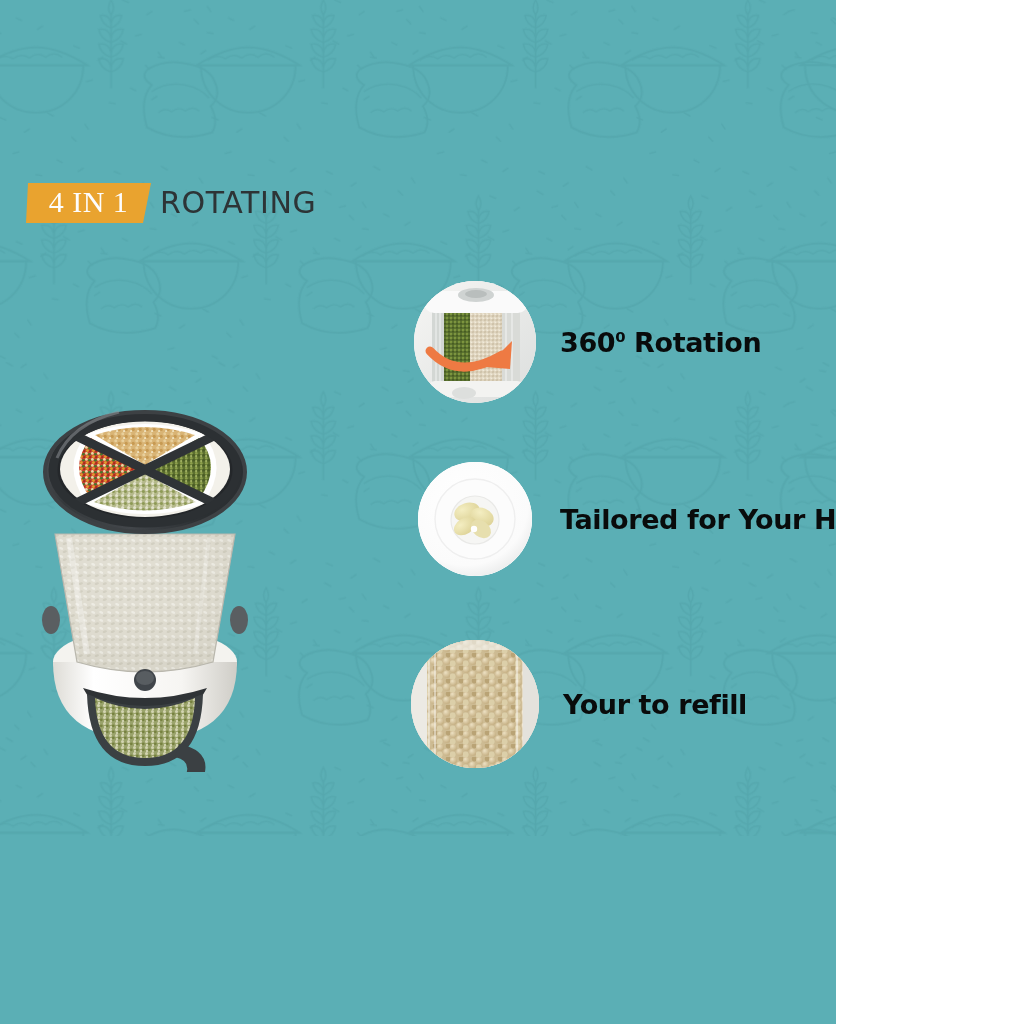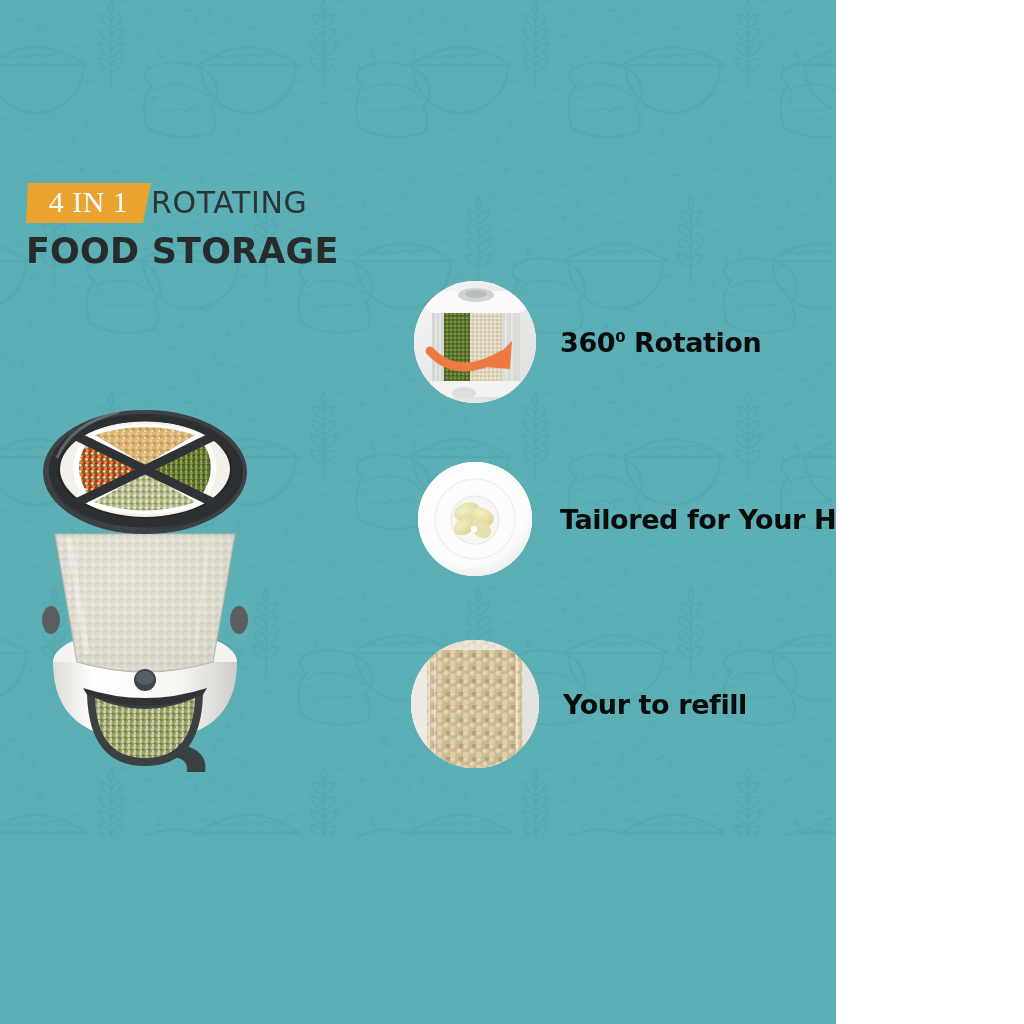--- a/index.html
+++ b/index.html
@@ -39,20 +39,21 @@
   .badge-text{
     position:absolute;inset:0;
     display:flex;align-items:center;justify-content:center;
     font-family:"Liberation Serif", serif;
     font-size:30px;color:#fdfdfd;letter-spacing:.5px;
     line-height:1;padding-bottom:2px;
   }
   .hl-rot{
     font-size:30px;color:#2d3436;
     letter-spacing:.6px;
+    margin-left:9px;
     font-weight:400;
     line-height:1;
     font-family:"DejaVu Sans", sans-serif;
   }
   .hl-row2{
     font-size:35px;font-weight:bold;color:#272b2c;
     letter-spacing:.2px;line-height:1;
     margin-top:11px;
     font-family:"DejaVu Sans", sans-serif;
   }
@@ -196,21 +197,20 @@
   </svg>
 
   <div id="headline">
     <div class="hl-row1">
       <div class="badge-wrap">
         <div class="badge-shape"></div>
         <div class="badge-text">4 IN 1</div>
       </div>
       <div class="hl-rot">ROTATING</div>
     </div>
-    <div class="hl-row2">FOOD STORAGE</div>
   </div>
 
   <svg id="product" viewBox="0 0 300 410">
     <defs>
       <radialGradient id="bodyG" cx="38%" cy="28%" r="85%">
         <stop offset="0%" stop-color="#f3f1ea"></stop>
         <stop offset="55%" stop-color="#e3e0d6"></stop>
         <stop offset="100%" stop-color="#c6c3b9"></stop>
       </radialGradient>
       <linearGradient id="baseG" x1="0" y1="0" x2="1" y2="0">

